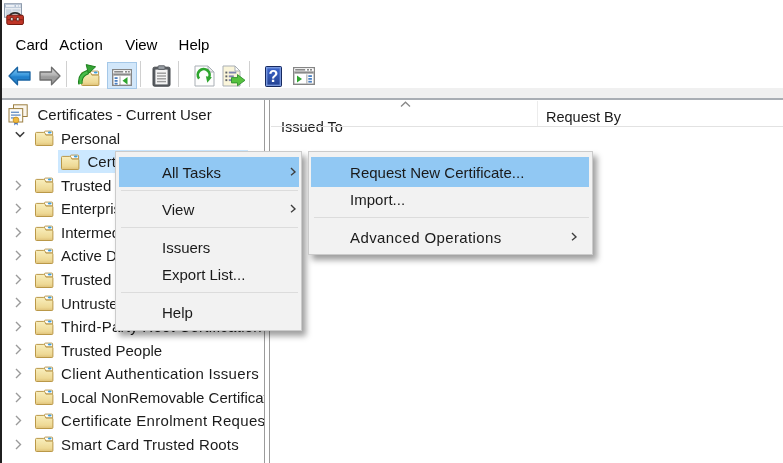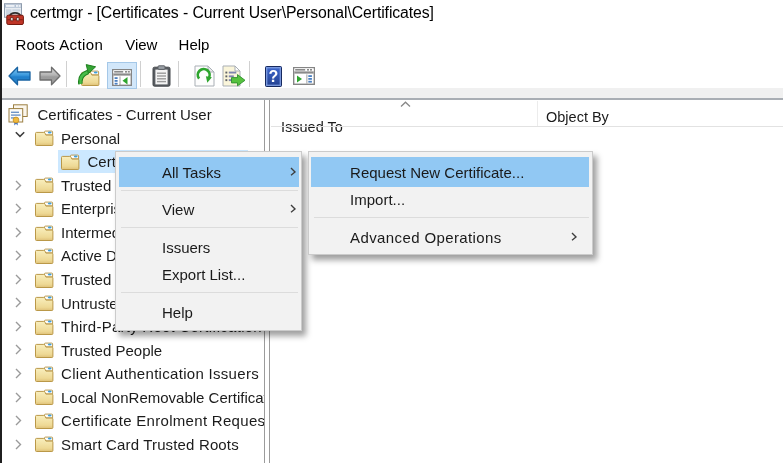--- a/index.html
+++ b/index.html
@@ -34,22 +34,21 @@
 .msep { position:absolute; left:5px; right:3px; height:1px; background:#dcdcdc; }
 .marrow { position:absolute; }
 svg { display:block; }
 #submenu .mtxt { left:39px; }
 </style>
 </head>
 <body>
 <div id="root">
 
   <div class="abs" id="leftborder"></div>
-  <div class="abs" id="title">certmgr - [Certificates - Current User\Personal\Certificates]</div>
-  <div class="abs mitem" style="left:15.6px;">Roots</div>
+  <div class="abs mitem" style="left:15.6px;">Card</div>
   <div class="abs mitem" style="left:59.2px; letter-spacing:0.4px;">Action</div>
   <div class="abs mitem" style="left:125.2px;">View</div>
   <div class="abs mitem" style="left:178.6px;">Help</div>
   <div class="abs" id="mline"></div>
   <div class="abs" id="toolbar"></div>
   <div class="abs tsep" style="left:66px;"></div>
   <div class="abs tsep" style="left:140px;"></div>
   <div class="abs tsep" style="left:178px;"></div>
   <div class="abs tsep" style="left:249px;"></div>
   <div class="abs" id="strip"></div>
@@ -329,21 +328,21 @@
       <svg class="abs" style="left:32.5px; top:4.4px;" width="19" height="17" viewBox="0 0 19 17">
           <use href="#folder"></use>
         </svg>
       <span class="txt" style="left:59px; letter-spacing:0.15px;">Smart Card Trusted Roots</span>
     </div>
   </div>
   <div class="abs" id="split1"></div>
   <div class="abs" id="split2"></div>
   <div class="abs" id="rightpane"></div>
   <div class="abs hdrtxt" style="left:281px; top:119px;">Issued To</div>
-  <div class="abs hdrtxt" style="left:546px; top:109px;">Object By</div>
+  <div class="abs hdrtxt" style="left:546px; top:109px;">Request By</div>
   <svg class="abs" style="left:399.5px; top:100.5px;" width="11" height="7" viewBox="0 0 11 7">
     <polyline points="1,5.5 5.5,1.2 10,5.5" fill="none" stroke="#888" stroke-width="1.3"></polyline>
   </svg>
   <div class="abs" id="hdrline"></div>
   <div class="abs" id="colsep"></div>
 
   <div class="menu" id="mainmenu" style="left:115.2px; top:151.4px; width:187px; height:179.5px;">
     <div class="mi hl" style="top:5px;">
         <span class="mtxt">All Tasks</span>
       <svg class="marrow" style="left:171.5px; top:9.3px;" width="7" height="9" viewBox="0 0 7 9">

